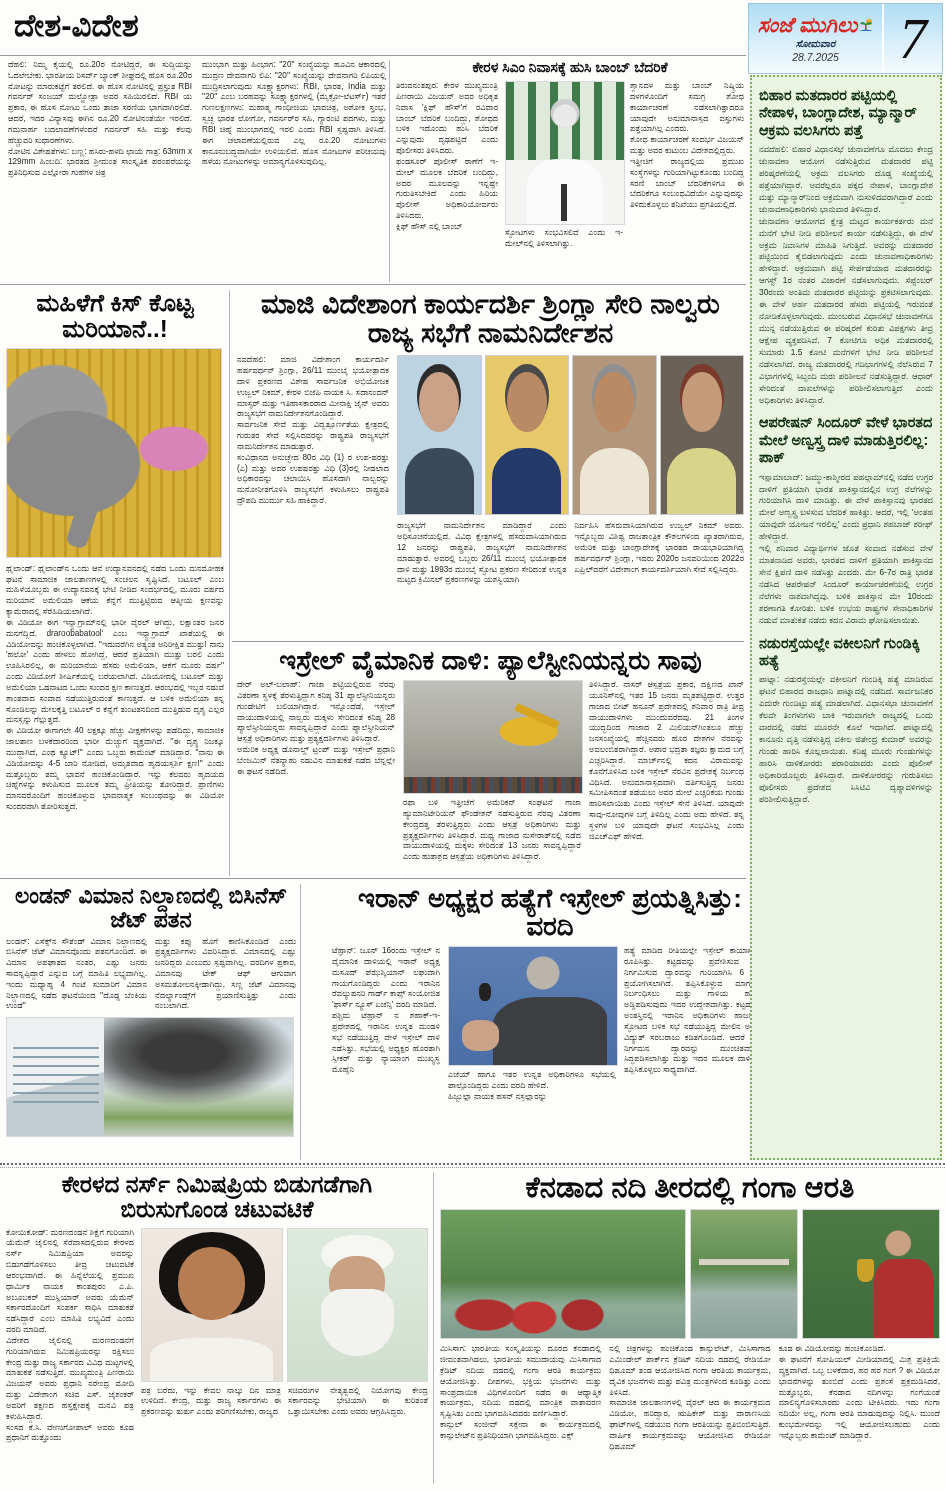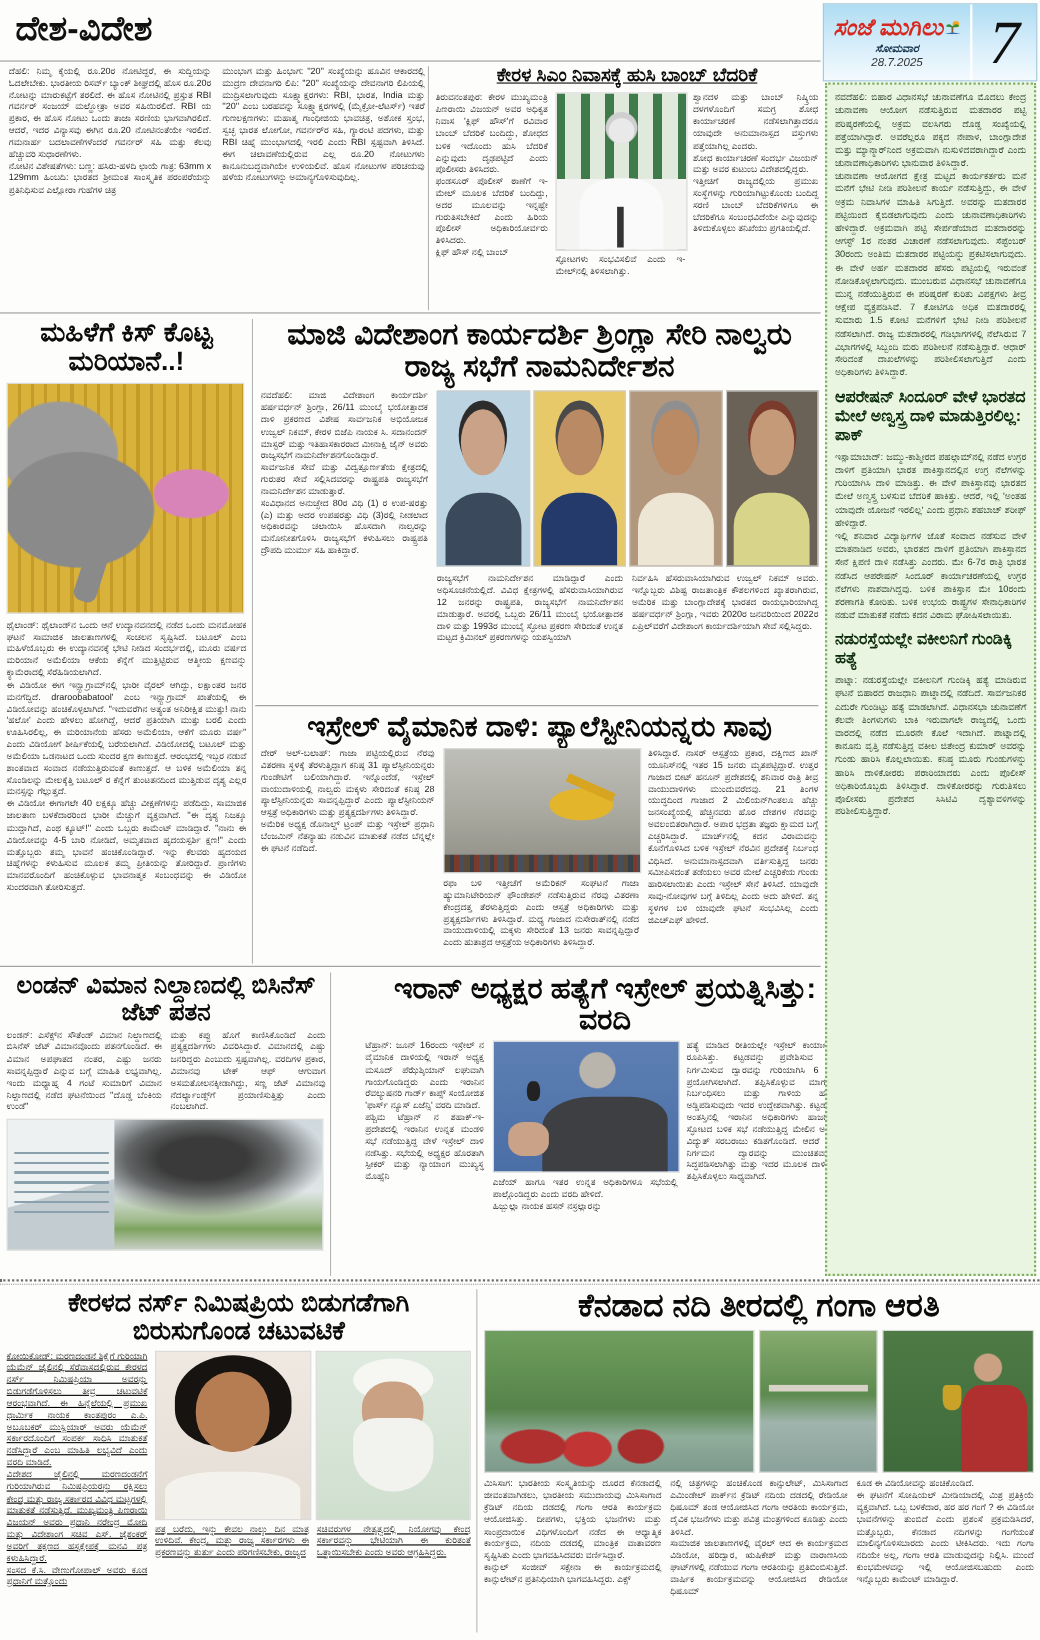--- a/index.html
+++ b/index.html
@@ -111,21 +111,21 @@
   <div style="display:flex;gap:10px;margin-top:0;">
     <div class="bodytxt pre" style="flex:1;">ದೆಹಲಿ: ನಿಮ್ಮ ಕೈಯಲ್ಲಿ ರೂ.20ರ ನೋಟಿದ್ದರೆ, ಈ ಸುದ್ದಿಯನ್ನು ಓದಲೇಬೇಕು. ಭಾರತೀಯ ರಿಸರ್ವ್ ಬ್ಯಾಂಕ್ ಶೀಘ್ರದಲ್ಲಿ ಹೊಸ ರೂ.20ರ ನೋಟನ್ನು ಮಾರುಕಟ್ಟೆಗೆ ತರಲಿದೆ. ಈ ಹೊಸ ನೋಟಿನಲ್ಲಿ ಪ್ರಸ್ತುತ RBI ಗವರ್ನರ್ ಸಂಜಯ್ ಮಲ್ಹೋತ್ರಾ ಅವರ ಸಹಿಯಿರಲಿದೆ. RBI ಯ ಪ್ರಕಾರ, ಈ ಹೊಸ ನೋಟು ಒಂದು ತಾಜಾ ಸರಣಿಯ ಭಾಗವಾಗಿರಲಿದೆ. ಆದರೆ, ಇದರ ವಿನ್ಯಾಸವು ಈಗಿನ ರೂ.20 ನೋಟಿನಂತೆಯೇ ಇರಲಿದೆ. ಗಮನಾರ್ಹ ಬದಲಾವಣೆಗಳೆಂದರೆ ಗವರ್ನರ್ ಸಹಿ ಮತ್ತು ಕೆಲವು ಹೆಚ್ಚುವರಿ ಸುಧಾರಣೆಗಳು.
 ನೋಟಿನ ವಿಶೇಷತೆಗಳು: ಬಣ್ಣ: ಹಸಿರು-ಹಳದಿ ಛಾಯೆ ಗಾತ್ರ: 63mm x 129mm ಹಿಂಬದಿ: ಭಾರತದ ಶ್ರೀಮಂತ ಸಾಂಸ್ಕೃತಿಕ ಪರಂಪರೆಯನ್ನು ಪ್ರತಿನಿಧಿಸುವ ಎಲ್ಲೋರಾ ಗುಹೆಗಳ ಚಿತ್ರ</div>
     <div class="bodytxt pre" style="flex:1;">ಮುಂಭಾಗ ಮತ್ತು ಹಿಂಭಾಗ: ''20'' ಸಂಖ್ಯೆಯನ್ನು ಹೂವಿನ ಆಕಾರದಲ್ಲಿ ಮುದ್ರಣ ದೇವನಾಗರಿ ಲಿಪಿ: ''20'' ಸಂಖ್ಯೆಯನ್ನು ದೇವನಾಗರಿ ಲಿಪಿಯಲ್ಲಿ ಮುದ್ರಿಸಲಾಗುವುದು ಸೂಕ್ಷ್ಮಾಕ್ಷರಗಳು: RBI, ಭಾರತ, India ಮತ್ತು ''20'' ಎಂಬ ಬರಹವನ್ನು ಸೂಕ್ಷ್ಮಾಕ್ಷರಗಳಲ್ಲಿ (ಮೈಕ್ರೋ-ಲೆಟರ್ಸ್) ಇತರೆ ಗುಣಲಕ್ಷಣಗಳು: ಮಹಾತ್ಮ ಗಾಂಧೀಜಿಯ ಭಾವಚಿತ್ರ, ಅಶೋಕ ಸ್ತಂಭ, ಸ್ವಚ್ಛ ಭಾರತ ಲೋಗೋ, ಗವರ್ನರ್‌ರ ಸಹಿ, ಗ್ಯಾರಂಟಿ ಪದಗಳು, ಮತ್ತು RBI ಚಿಹ್ನೆ ಮುಂಭಾಗದಲ್ಲಿ ಇರಲಿ ಎಂದು RBI ಸ್ಪಷ್ಟವಾಗಿ ತಿಳಿಸಿದೆ. ಈಗ ಚಲಾವಣೆಯಲ್ಲಿರುವ ಎಲ್ಲ ರೂ.20 ನೋಟುಗಳು ಕಾನೂನುಬದ್ಧವಾಗಿಯೇ ಉಳಿಯಲಿವೆ. ಹೊಸ ನೋಟುಗಳ ಪರಿಚಯವು ಹಳೆಯ ನೋಟುಗಳನ್ನು ಅಮಾನ್ಯಗೊಳಿಸುವುದಿಲ್ಲ.</div>
   </div>
 </div>
 
 <div class="abs vline" style="left:389px;top:60px;height:222px;"></div>
 
 <div class="abs" style="left:396px;top:60px;width:348px;">
-  <div class="hl" style="font-size:17px;text-decoration:underline;">ಕೇರಳ ಸಿಎಂ ನಿವಾಸಕ್ಕೆ ಹುಸಿ ಬಾಂಬ್ ಬೆದರಿಕೆ</div>
+  <div class="hl" style="font-size:14px;">ಕೇರಳ ಸಿಎಂ ನಿವಾಸಕ್ಕೆ ಹುಸಿ ಬಾಂಬ್ ಬೆದರಿಕೆ</div>
   <div style="display:flex;gap:7px;margin-top:6px;">
     <div class="bodytxt pre" style="width:102px;">ತಿರುವನಂತಪುರ: ಕೇರಳ ಮುಖ್ಯಮಂತ್ರಿ ಪಿಣರಾಯಿ ವಿಜಯನ್ ಅವರ ಅಧಿಕೃತ ನಿವಾಸ 'ಕ್ಲಿಫ್ ಹೌಸ್'ಗೆ ರವಿವಾರ ಬಾಂಬ್ ಬೆದರಿಕೆ ಬಂದಿದ್ದು, ಶೋಧದ ಬಳಿಕ ಇದೊಂದು ಹುಸಿ ಬೆದರಿಕೆ ಎನ್ನುವುದು ದೃಢಪಟ್ಟಿದೆ ಎಂದು ಪೊಲೀಸರು ತಿಳಿಸಿದರು.
 ಫಂಡಸೂರ್ ಪೊಲೀಸ್ ಠಾಣೆಗೆ ಇ-ಮೇಲ್ ಮೂಲಕ ಬೆದರಿಕೆ ಬಂದಿದ್ದು, ಅದರ ಮೂಲವನ್ನು ಇನ್ನಷ್ಟೇ ಗುರುತಿಸಬೇಕಿದೆ ಎಂದು ಹಿರಿಯ ಪೊಲೀಸ್ ಅಧಿಕಾರಿಯೋರ್ವರು ತಿಳಿಸಿದರು.
 ಕ್ಲಿಫ್ ಹೌಸ್ ನಲ್ಲಿ ಬಾಂಬ್</div>
     <div style="width:118px;">
       <div class="imgbox img-cm" style="width:118px;height:142px;">
         <div class="shirt"></div>
         <div class="mic"></div>
       </div>
       <div class="caption" style="margin-top:3px;">ಸ್ಫೋಟಗಳು ಸಂಭವಿಸಲಿವೆ ಎಂದು ಇ-ಮೇಲ್‌ನಲ್ಲಿ ತಿಳಿಸಲಾಗಿತ್ತು.</div>
@@ -230,39 +230,40 @@
       </div>
       <div class="bodytxt pre" style="margin-top:4px;">ಎಜೆಯ್ ಹಾಗೂ ಇತರ ಉನ್ನತ ಅಧಿಕಾರಿಗಳೂ ಸಭೆಯಲ್ಲಿ ಪಾಲ್ಗೊಂಡಿದ್ದರು ಎಂದು ವರದಿ ಹೇಳಿದೆ.
 ಹಿಜ್ಬುಲ್ಲಾ ನಾಯಕ ಹಸನ್ ನಸ್ರಲ್ಲಾರನ್ನು</div>
     </div>
     <div class="bodytxt pre" style="flex:1;">ಹತ್ಯೆ ಮಾಡಿದ ರೀತಿಯಲ್ಲೇ ಇಸ್ರೇಲ್ ಕಾರ್ಯಾಚರಣೆ ರೂಪಿಸಿತ್ತು. ಕಟ್ಟಡವನ್ನು ಪ್ರವೇಶಿಸುವ ಮತ್ತು ನಿರ್ಗಮಿಸುವ ದ್ವಾರವನ್ನು ಗುರಿಯಾಗಿಸಿ 6 ಕ್ಷಿಪಣಿ ಪ್ರಯೋಗಿಸಲಾಗಿದೆ. ತಪ್ಪಿಸಿಕೊಳ್ಳುವ ಮಾರ್ಗವನ್ನು ನಿರ್ಬಂಧಿಸಲು ಮತ್ತು ಗಾಳಿಯ ಹರಿವನ್ನು ಅಡ್ಡಿಪಡಿಸುವುದು ಇದರ ಉದ್ದೇಶವಾಗಿತ್ತು. ಕಟ್ಟಡದ ಕೆಳ ಅಂತಸ್ತಿನಲ್ಲಿ ಇರಾನಿನ ಅಧಿಕಾರಿಗಳು ಹಾಜರಿದ್ದರು. ಸ್ಫೋಟದ ಬಳಿಕ ಸಭೆ ನಡೆಯುತ್ತಿದ್ದ ಮೇಲಿನ ಅಂತಸ್ತಿಗೆ ವಿದ್ಯುತ್ ಸರಬರಾಜು ಕಡಿತಗೊಂಡಿದೆ. ಆದರೆ ತುರ್ತು ನಿರ್ಗಮನ ದ್ವಾರವನ್ನು ಮುಂಚಿತವಾಗಿಯೇ ಸಿದ್ಧಪಡಿಸಲಾಗಿತ್ತು ಮತ್ತು ಇದರ ಮೂಲಕ ದಾಳಿಯಿಂದ ತಪ್ಪಿಸಿಕೊಳ್ಳಲು ಸಾಧ್ಯವಾಗಿದೆ.</div>
   </div>
 </div>
 
 <div class="abs sidebar" style="left:750px;top:75px;width:192px;height:1085px;">
   <div>
+    <div class="sb-hl">ಬಿಹಾರ ಮತದಾರರ ಪಟ್ಟಿಯಲ್ಲಿ ನೇಪಾಳ, ಬಾಂಗ್ಲಾದೇಶ, ಮ್ಯಾನ್ಮಾರ್ ಆಕ್ರಮ ವಲಸಿಗರು ಪತ್ತೆ</div>
     <div class="sb-body pre">ನವದೆಹಲಿ: ಬಿಹಾರ ವಿಧಾನಸಭೆ ಚುನಾವಣೆಗೂ ಮೊದಲು ಕೇಂದ್ರ ಚುನಾವಣಾ ಆಯೋಗ ನಡೆಸುತ್ತಿರುವ ಮತದಾರರ ಪಟ್ಟಿ ಪರಿಷ್ಕರಣೆಯಲ್ಲಿ ಅಕ್ರಮ ವಲಸಿಗರು ದೊಡ್ಡ ಸಂಖ್ಯೆಯಲ್ಲಿ ಪತ್ತೆಯಾಗಿದ್ದಾರೆ. ಅವರೆಲ್ಲರೂ ಪಕ್ಕದ ನೇಪಾಳ, ಬಾಂಗ್ಲಾದೇಶ ಮತ್ತು ಮ್ಯಾನ್ಮಾರ್‌ನಿಂದ ಅಕ್ರಮವಾಗಿ ನುಸುಳಿದವರಾಗಿದ್ದಾರೆ ಎಂದು ಚುನಾವಣಾಧಿಕಾರಿಗಳು ಭಾನುವಾರ ತಿಳಿಸಿದ್ದಾರೆ.
 ಚುನಾವಣಾ ಆಯೋಗದ ಕ್ಷೇತ್ರ ಮಟ್ಟದ ಕಾರ್ಯಕರ್ತರು ಮನೆ ಮನೆಗೆ ಭೇಟಿ ನೀಡಿ ಪರಿಶೀಲನೆ ಕಾರ್ಯ ನಡೆಸುತ್ತಿದ್ದು, ಈ ವೇಳೆ ಅಕ್ರಮ ನಿವಾಸಿಗಳ ಮಾಹಿತಿ ಸಿಗುತ್ತಿದೆ. ಅವರನ್ನು ಮತದಾರರ ಪಟ್ಟಿಯಿಂದ ಕೈಬಿಡಲಾಗುವುದು ಎಂದು ಚುನಾವಣಾಧಿಕಾರಿಗಳು ಹೇಳಿದ್ದಾರೆ. ಅಕ್ರಮವಾಗಿ ಪಟ್ಟಿ ಸೇರ್ಪಡೆಯಾದ ಮತದಾರರನ್ನು ಆಗಸ್ಟ್ 1ರ ನಂತರ ವಿಚಾರಣೆ ನಡೆಸಲಾಗುವುದು. ಸೆಪ್ಟೆಂಬರ್ 30ರಂದು ಅಂತಿಮ ಮತದಾರರ ಪಟ್ಟಿಯನ್ನು ಪ್ರಕಟಿಸಲಾಗುವುದು. ಈ ವೇಳೆ ಅರ್ಹ ಮತದಾರರ ಹೆಸರು ಪಟ್ಟಿಯಲ್ಲಿ ಇರುವಂತೆ ನೋಡಿಕೊಳ್ಳಲಾಗುವುದು. ಮುಂಬರುವ ವಿಧಾನಸಭೆ ಚುನಾವಣೆಗೂ ಮುನ್ನ ನಡೆಯುತ್ತಿರುವ ಈ ಪರಿಷ್ಕರಣೆ ಕುರಿತು ವಿಪಕ್ಷಗಳು ತೀವ್ರ ಆಕ್ಷೇಪ ವ್ಯಕ್ತಪಡಿಸಿವೆ. 7 ಕೋಟಿಗೂ ಅಧಿಕ ಮತದಾರರಲ್ಲಿ ಸುಮಾರು 1.5 ಕೋಟಿ ಮನೆಗಳಿಗೆ ಭೇಟಿ ನೀಡಿ ಪರಿಶೀಲನೆ ನಡೆಸಲಾಗಿದೆ. ರಾಜ್ಯ ಮತದಾರರಲ್ಲಿ ಗಡಿಭಾಗಗಳಲ್ಲಿ ನೆಲೆಸಿರುವ 7 ವಿಭಾಗಗಳಲ್ಲಿ ಸಿಬ್ಬಂದಿ ಮರು ಪರಿಶೀಲನೆ ನಡೆಸುತ್ತಿದ್ದಾರೆ. ಆಧಾರ್ ಸೇರಿದಂತೆ ದಾಖಲೆಗಳನ್ನು ಪರಿಶೀಲಿಸಲಾಗುತ್ತಿದೆ ಎಂದು ಅಧಿಕಾರಿಗಳು ತಿಳಿಸಿದ್ದಾರೆ.</div>
   </div>
   <div style="margin-top:8px;">
     <div class="sb-hl">ಆಪರೇಷನ್ ಸಿಂದೂರ್ ವೇಳೆ ಭಾರತದ ಮೇಲೆ ಅಣ್ವಸ್ತ್ರ ದಾಳಿ ಮಾಡುತ್ತಿರಲಿಲ್ಲ: ಪಾಕ್</div>
     <div class="sb-body pre">ಇಸ್ಲಾಮಾಬಾದ್: ಜಮ್ಮು-ಕಾಶ್ಮೀರದ ಪಹಲ್ಗಾಮ್‌ನಲ್ಲಿ ನಡೆದ ಉಗ್ರರ ದಾಳಿಗೆ ಪ್ರತಿಯಾಗಿ ಭಾರತ ಪಾಕಿಸ್ತಾನದಲ್ಲಿನ ಉಗ್ರ ನೆಲೆಗಳನ್ನು ಗುರಿಯಾಗಿಸಿ ದಾಳಿ ಮಾಡಿತ್ತು. ಈ ವೇಳೆ ಪಾಕಿಸ್ತಾನವು ಭಾರತದ ಮೇಲೆ ಅಣ್ವಸ್ತ್ರ ಬಳಸುವ ಬೆದರಿಕೆ ಹಾಕಿತ್ತು. ಆದರೆ, ಇಲ್ಲಿ 'ಅಂತಹ ಯಾವುದೇ ಯೋಜನೆ ಇರಲಿಲ್ಲ' ಎಂದು ಪ್ರಧಾನಿ ಶಹಬಾಜ್ ಶರೀಫ್ ಹೇಳಿದ್ದಾರೆ.
 ಇಲ್ಲಿ ಶನಿವಾರ ವಿದ್ಯಾರ್ಥಿಗಳ ಜೊತೆ ಸಂವಾದ ನಡೆಸುವ ವೇಳೆ ಮಾತನಾಡಿದ ಅವರು, ಭಾರತದ ದಾಳಿಗೆ ಪ್ರತಿಯಾಗಿ ಪಾಕಿಸ್ತಾನದ ಸೇನೆ ಕ್ಷಿಪಣಿ ದಾಳಿ ನಡೆಸಿತ್ತು ಎಂದರು. ಮೇ 6-7ರ ರಾತ್ರಿ ಭಾರತ ನಡೆಸಿದ ಆಪರೇಷನ್ ಸಿಂದೂರ್ ಕಾರ್ಯಾಚರಣೆಯಲ್ಲಿ ಉಗ್ರರ ನೆಲೆಗಳು ನಾಶವಾಗಿದ್ದವು. ಬಳಿಕ ಪಾಕಿಸ್ತಾನ ಮೇ 10ರಂದು ಶರಣಾಗತಿ ಕೋರಿತು. ಬಳಿಕ ಉಭಯ ರಾಷ್ಟ್ರಗಳ ಸೇನಾಧಿಕಾರಿಗಳ ನಡುವೆ ಮಾತುಕತೆ ನಡೆದು ಕದನ ವಿರಾಮ ಘೋಷಿಸಲಾಯಿತು.</div>
   </div>
   <div style="margin-top:8px;">
     <div class="sb-hl">ನಡುರಸ್ತೆಯಲ್ಲೇ ವಕೀಲನಿಗೆ ಗುಂಡಿಕ್ಕಿ ಹತ್ಯೆ</div>
     <div class="sb-body pre">ಪಾಟ್ನಾ: ನಡುರಸ್ತೆಯಲ್ಲೇ ವಕೀಲನಿಗೆ ಗುಂಡಿಕ್ಕಿ ಹತ್ಯೆ ಮಾಡಿರುವ ಘಟನೆ ಬಿಹಾರದ ರಾಜಧಾನಿ ಪಾಟ್ನಾದಲ್ಲಿ ನಡೆದಿದೆ. ಸಾರ್ವಜನಿಕರ ಎದುರೇ ಗುಂಡಿಟ್ಟು ಹತ್ಯೆ ಮಾಡಲಾಗಿದೆ. ವಿಧಾನಸಭಾ ಚುನಾವಣೆಗೆ ಕೆಲವೇ ತಿಂಗಳುಗಳು ಬಾಕಿ ಇರುವಾಗಲೇ ರಾಜ್ಯದಲ್ಲಿ ಒಂದು ವಾರದಲ್ಲಿ ನಡೆದ ಮೂರನೇ ಕೊಲೆ ಇದಾಗಿದೆ. ಪಾಟ್ನಾದಲ್ಲಿ ಕಾನೂನು ವೃತ್ತಿ ನಡೆಸುತ್ತಿದ್ದ ವಕೀಲ ಜಿತೇಂದ್ರ ಕುಮಾರ್ ಅವರನ್ನು ಗುಂಡು ಹಾರಿಸಿ ಕೊಲ್ಲಲಾಯಿತು. ಕನಿಷ್ಠ ಮೂರು ಗುಂಡುಗಳನ್ನು ಹಾರಿಸಿ ದಾಳಿಕೋರರು ಪರಾರಿಯಾದರು ಎಂದು ಪೊಲೀಸ್ ಅಧಿಕಾರಿಯೊಬ್ಬರು ತಿಳಿಸಿದ್ದಾರೆ. ದಾಳಿಕೋರರನ್ನು ಗುರುತಿಸಲು ಪೊಲೀಸರು ಪ್ರದೇಶದ ಸಿಸಿಟಿವಿ ದೃಶ್ಯಾವಳಿಗಳನ್ನು ಪರಿಶೀಲಿಸುತ್ತಿದ್ದಾರೆ.</div>
   </div>
 </div>
 
 <div class="abs dotline" style="left:0;top:1163px;width:945px;"></div>
 
 <div class="abs" style="left:6px;top:1172px;width:422px;">
   <div class="hl" style="font-size:23px;">ಕೇರಳದ ನರ್ಸ್ ನಿಮಿಷಪ್ರಿಯ ಬಿಡುಗಡೆಗಾಗಿ ಬಿರುಸುಗೊಂಡ ಚಟುವಟಿಕೆ</div>
-  <div style="display:flex;gap:7px;margin-top:6px;text-decoration:underline;">
+  <div style="display:flex;gap:7px;margin-top:6px;">
     <div class="bodytxt pre" style="width:128px;">ಕೋಯಿಕೋಡ್: ಮರಣದಂಡನೆ ಶಿಕ್ಷೆಗೆ ಗುರಿಯಾಗಿ ಯೆಮೆನ್ ಜೈಲಿನಲ್ಲಿ ಸೆರೆವಾಸದಲ್ಲಿರುವ ಕೇರಳದ ನರ್ಸ್ ನಿಮಿಷಪ್ರಿಯಾ ಅವರನ್ನು ಬಿಡುಗಡೆಗೊಳಿಸಲು ತೀವ್ರ ಚಟುವಟಿಕೆ ಆರಂಭವಾಗಿದೆ. ಈ ಹಿನ್ನೆಲೆಯಲ್ಲಿ ಪ್ರಮುಖ ಧಾರ್ಮಿಕ ನಾಯಕ ಕಾಂತಪುರಂ ಎ.ಪಿ. ಅಬೂಬಕರ್ ಮುಸ್ಲಿಯಾರ್ ಅವರು ಯೆಮೆನ್ ಸರ್ಕಾರದೊಂದಿಗೆ ಸಂಪರ್ಕ ಸಾಧಿಸಿ ಮಾತುಕತೆ ನಡೆಸಿದ್ದಾರೆ ಎಂಬ ಮಾಹಿತಿ ಲಭ್ಯವಿದೆ ಎಂದು ವರದಿ ಮಾಡಿದೆ.
 ವಿದೇಶದ ಜೈಲಿನಲ್ಲಿ ಮರಣದಂಡನೆಗೆ ಗುರಿಯಾಗಿರುವ ನಿಮಿಷಪ್ರಿಯರನ್ನು ರಕ್ಷಿಸಲು ಕೇಂದ್ರ ಮತ್ತು ರಾಜ್ಯ ಸರ್ಕಾರದ ವಿವಿಧ ಮಟ್ಟಗಳಲ್ಲಿ ಮಾತುಕತೆ ನಡೆಸುತ್ತಿದೆ. ಮುಖ್ಯಮಂತ್ರಿ ಪಿಣರಾಯಿ ವಿಜಯನ್ ಅವರು ಪ್ರಧಾನಿ ನರೇಂದ್ರ ಮೋದಿ ಮತ್ತು ವಿದೇಶಾಂಗ ಸಚಿವ ಎಸ್. ಜೈಶಂಕರ್ ಅವರಿಗೆ ತಕ್ಷಣದ ಹಸ್ತಕ್ಷೇಪಕ್ಕೆ ಮನವಿ ಪತ್ರ ಕಳುಹಿಸಿದ್ದಾರೆ.
 ಸಂಸದ ಕೆ.ಸಿ. ವೇಣುಗೋಪಾಲ್ ಅವರು ಕೂಡ ಪ್ರಧಾನಿಗೆ ಮತ್ತೊಂದು</div>
     <div style="flex:1;">
       <div style="display:flex;gap:4px;">
         <div class="imgbox img-nurse" style="flex:1;height:152px;">
           <div class="hair"></div>
           <div class="face"></div>
           <div class="dress"></div>
         </div>

